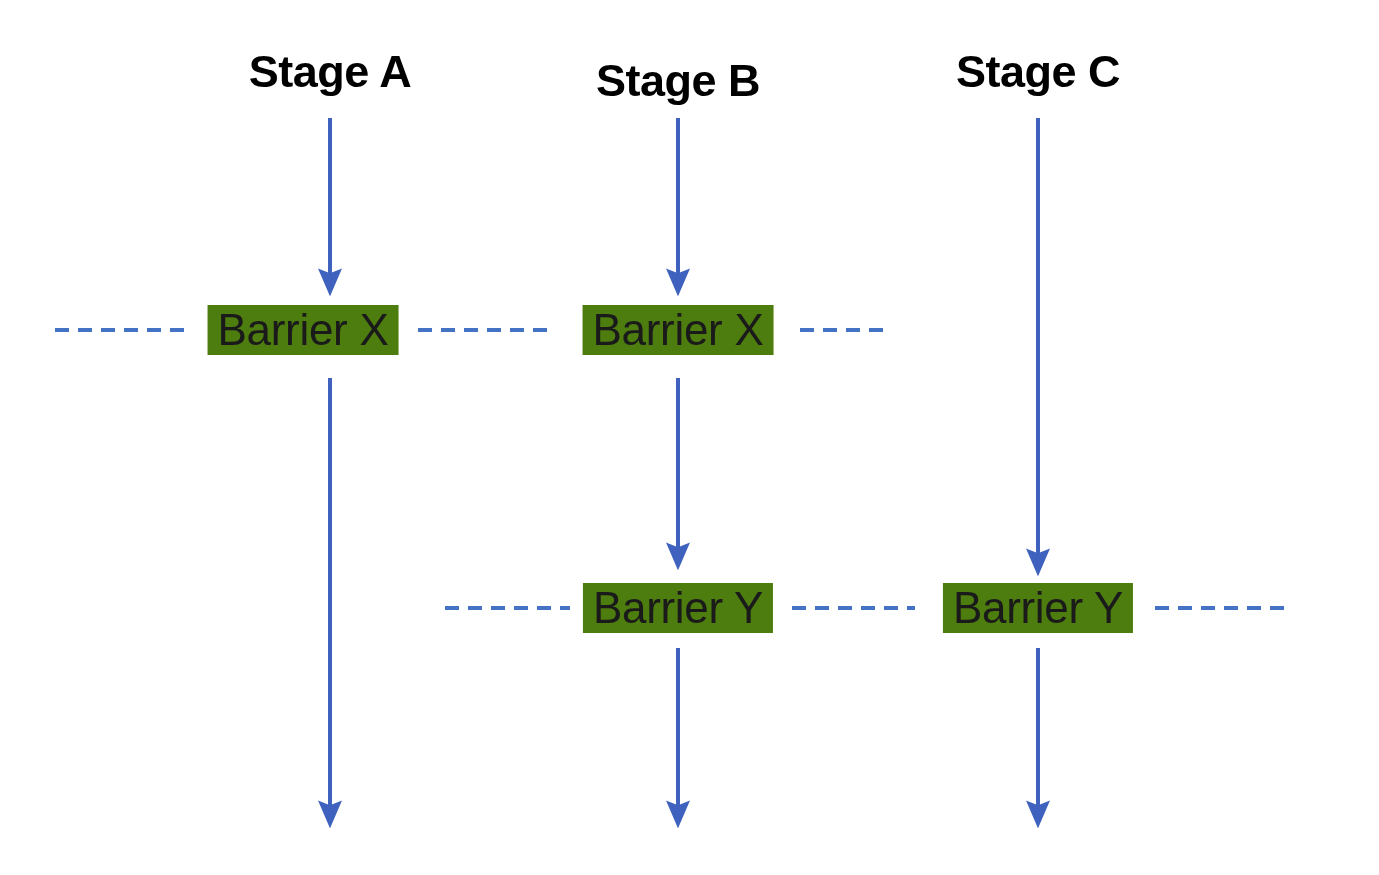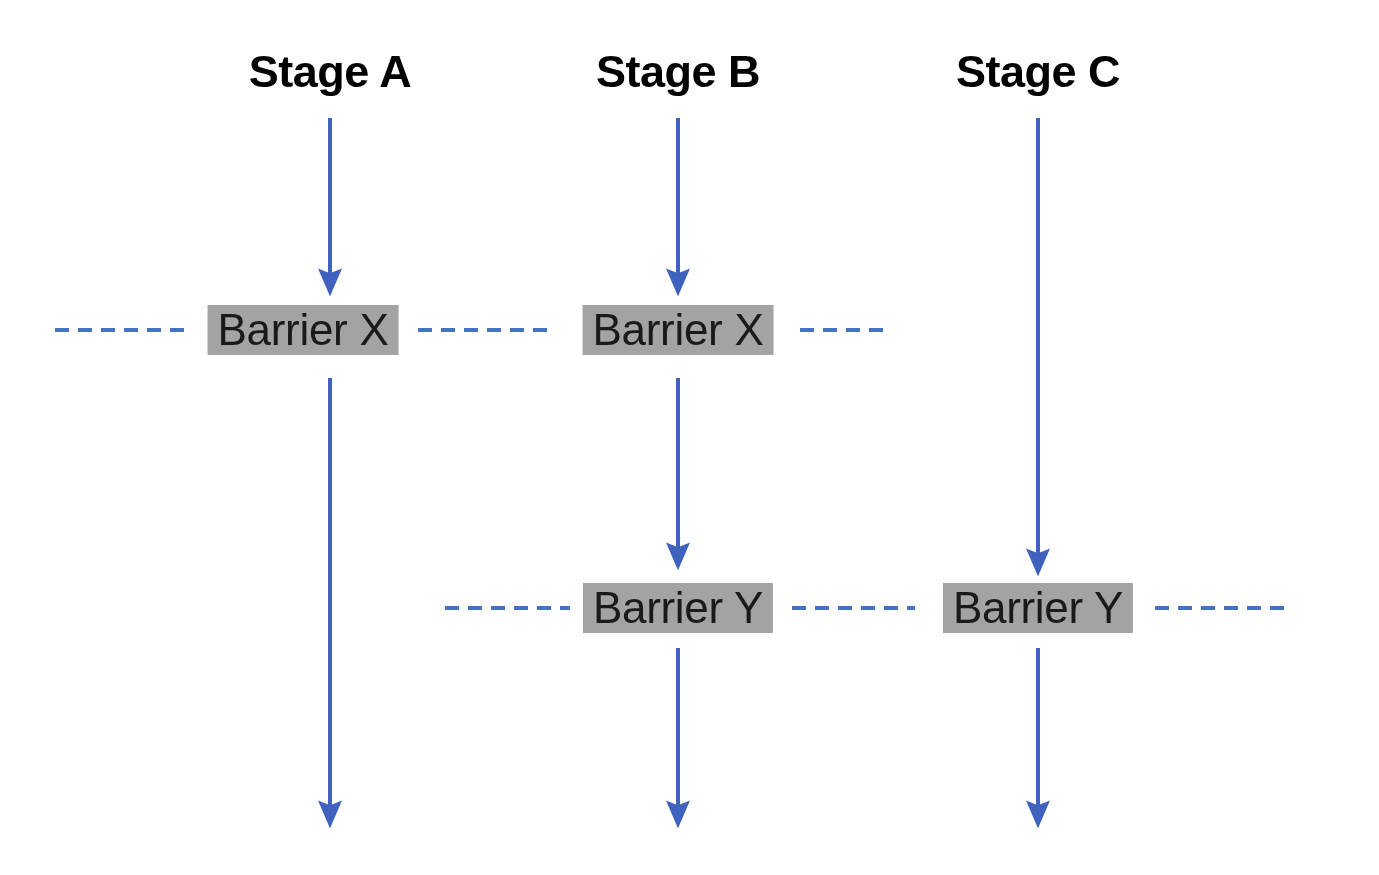--- a/index.html
+++ b/index.html
@@ -39,21 +39,21 @@
   }
   .barrier-label {
     position: absolute;
     font-family: "Liberation Sans", sans-serif;
     font-weight: normal;
     font-size: 44px;
     color: #1a1a1a;
     white-space: nowrap;
     text-align: center;
     transform: translate(-50%, -50%);
-    background: #a3a3a3;
+    background: #4d7c0f;
     padding: 0 10px;
     letter-spacing: -0.3px;
   }
 </style>
 </head>
 <body>
 
 <div id="canvas">
 
   <svg id="diagram-svg" viewBox="0 0 1379 875" xmlns="http://www.w3.org/2000/svg">
@@ -76,21 +76,21 @@
         <line x1="418" y1="330" x2="556" y2="330" stroke="#4472C4" stroke-width="4" stroke-dasharray="14 9" stroke-linecap="butt"></line>
         <line x1="800" y1="330" x2="890" y2="330" stroke="#4472C4" stroke-width="4" stroke-dasharray="14 9" stroke-linecap="butt"></line>
         <line x1="445" y1="608" x2="570" y2="608" stroke="#4472C4" stroke-width="4" stroke-dasharray="14 9" stroke-linecap="butt"></line>
         <line x1="792" y1="608" x2="915" y2="608" stroke="#4472C4" stroke-width="4" stroke-dasharray="14 9" stroke-linecap="butt"></line>
         <line x1="1155" y1="608" x2="1285" y2="608" stroke="#4472C4" stroke-width="4" stroke-dasharray="14 9" stroke-linecap="butt"></line>
       </g>
   </svg>
 
   <div id="stage-label-layer">
       <div class="stage-label" style="left: 330px; top: 72px;">Stage A</div>
-      <div class="stage-label" style="left: 678px; top: 72px;">Stage B</div>
+      <div class="stage-label" style="left: 678px; top: 81px;">Stage B</div>
       <div class="stage-label" style="left: 1038px; top: 72px; text-align: center;">Stage C</div>
     </div>
   <div id="barrier-label-layer">
       <div class="barrier-label" style="left: 303px; top: 330px;">Barrier X</div>
       <div class="barrier-label" style="left: 678px; top: 330px;">Barrier X</div>
       <div class="barrier-label" style="left: 678px; top: 608px;">Barrier Y</div>
       <div class="barrier-label" style="left: 1038px; top: 608px;">Barrier Y</div>
     </div>
 
 </div>

